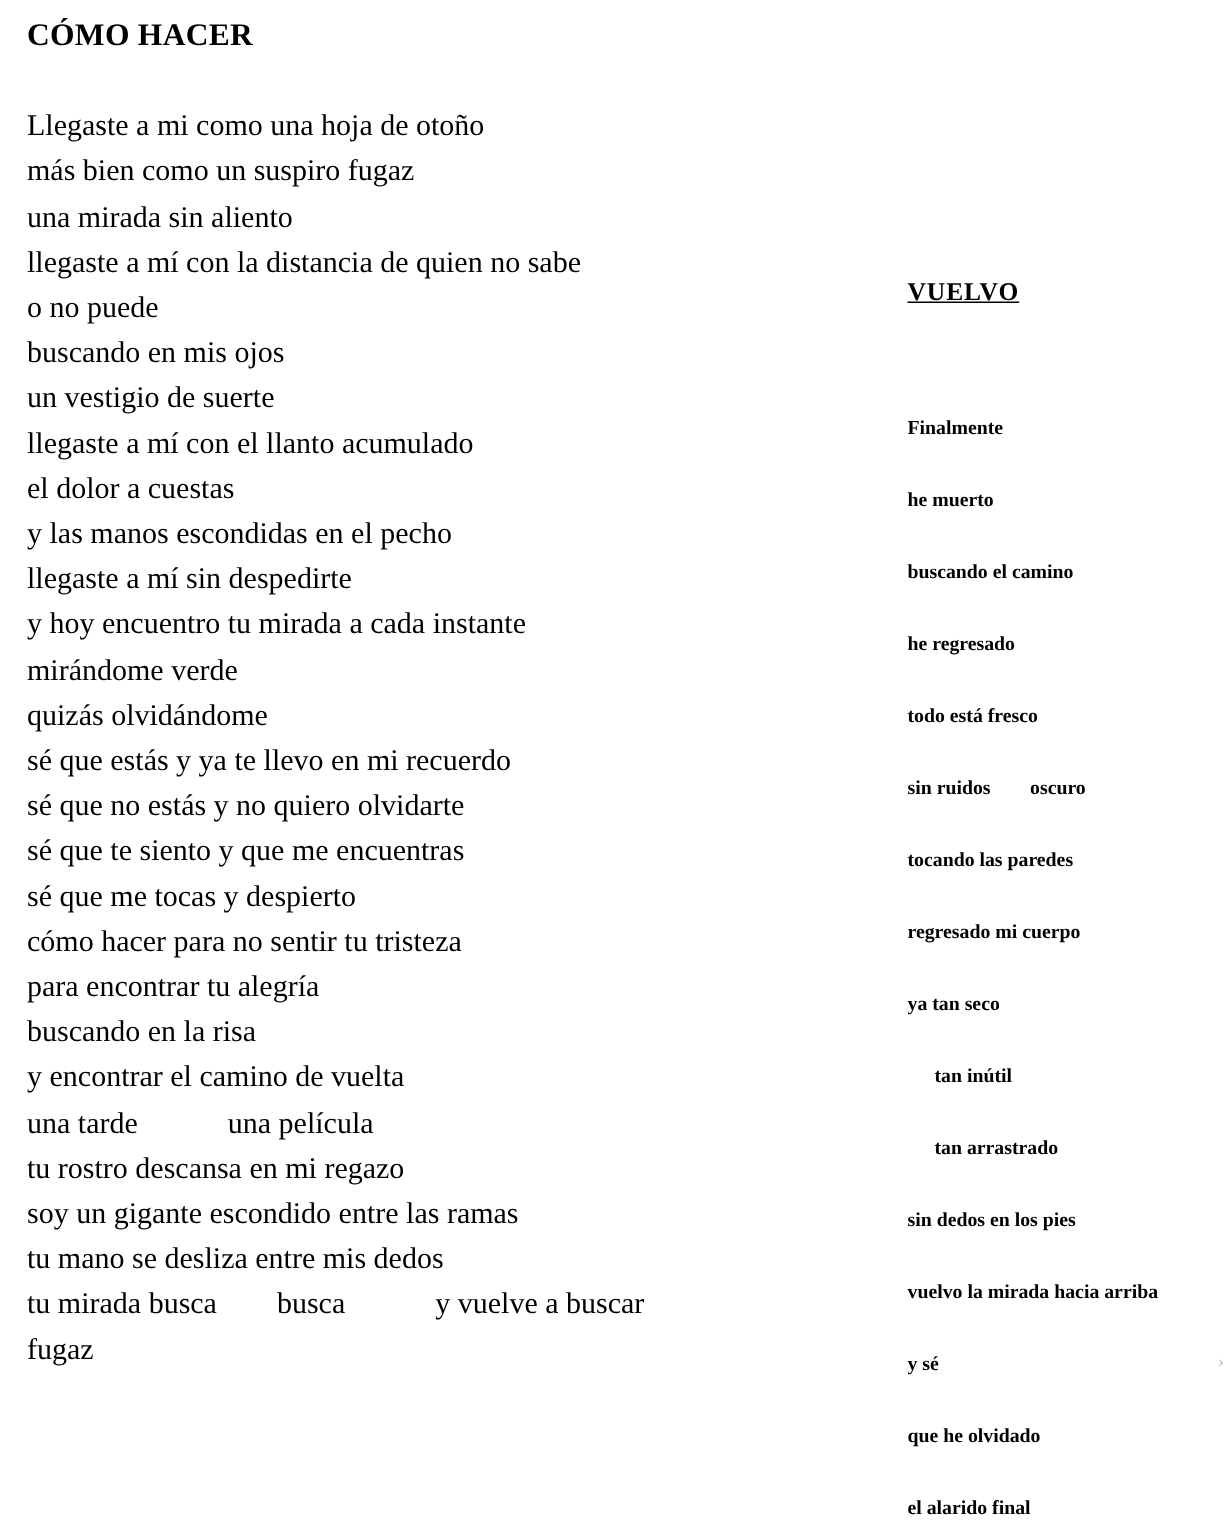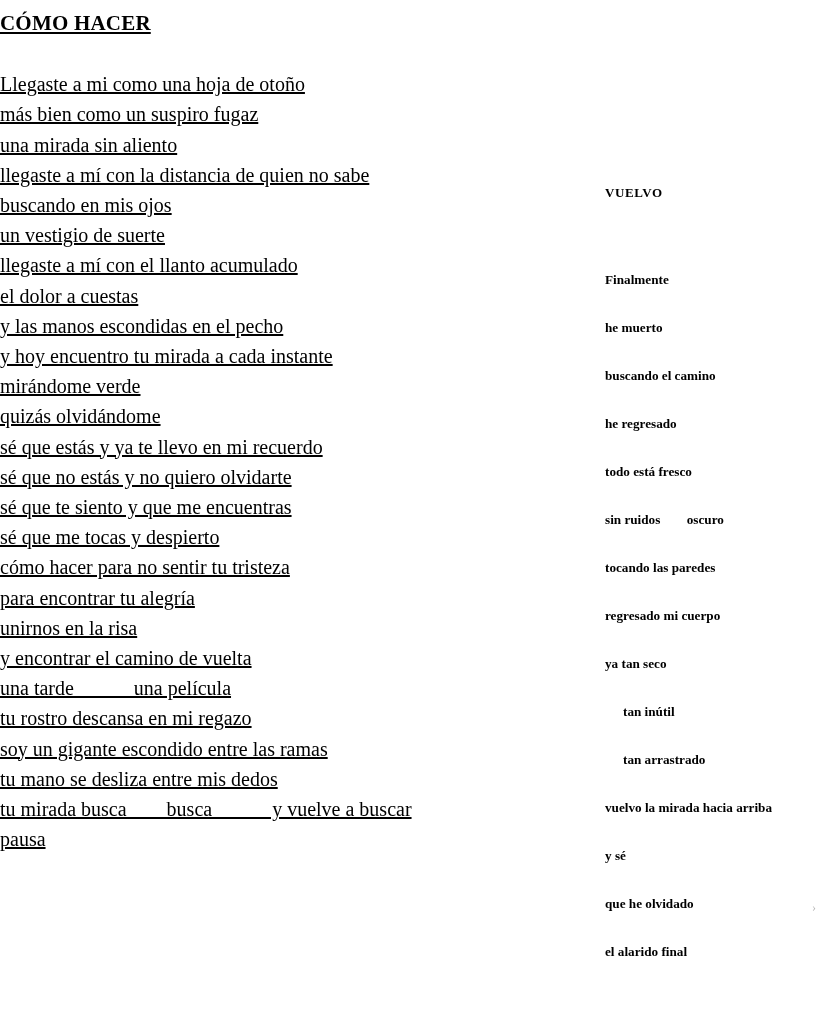--- a/index.html
+++ b/index.html
@@ -18,24 +18,23 @@
 
   .page {
     position: relative;
     width: 821px;
     height: 1023px;
   }
 
   
   .left-col {
     position: absolute;
-    left: 0;
+    left: 18px;
     top: 12px;
     width: 580px;
-    text-decoration: underline;
   }
 
   .poem-title {
     font-size: 21px;
     font-weight: bold;
     letter-spacing: 0.2px;
     margin: 0 0 34px 0;
     line-height: 1.1;
   }
 
@@ -48,25 +47,26 @@
 
   
   .right-col {
     position: absolute;
     left: 605px;
     top: 186px;
     width: 210px;
   }
 
   .right-title {
-    font-size: 13px;
+    font-size: 17px;
     font-weight: bold;
     letter-spacing: 0.6px;
     margin: 0 0 56px 0;
     line-height: 1.1;
+    text-decoration: underline;
   }
 
   .right-line {
     font-size: 13.2px;
     line-height: 48px;
     white-space: pre;
     margin: 0;
     font-weight: bold;
   }
 
@@ -91,59 +91,62 @@
 
 <div class="page">
 
   <div class="left-col">
     <h1 class="poem-title">CÓMO HACER</h1>
     <div class="left-lines">
         <p class="poem-line">Llegaste a mi como una hoja de otoño</p>
         <p class="poem-line">más bien como un suspiro fugaz</p>
         <p class="poem-line">una mirada sin aliento</p>
         <p class="poem-line">llegaste a mí con la distancia de quien no sabe</p>
+        <p class="poem-line">o no puede</p>
         <p class="poem-line">buscando en mis ojos</p>
         <p class="poem-line">un vestigio de suerte</p>
         <p class="poem-line">llegaste a mí con el llanto acumulado</p>
         <p class="poem-line">el dolor a cuestas</p>
         <p class="poem-line">y las manos escondidas en el pecho</p>
+        <p class="poem-line">llegaste a mí sin despedirte</p>
         <p class="poem-line">y hoy encuentro tu mirada a cada instante</p>
         <p class="poem-line">mirándome verde</p>
         <p class="poem-line">quizás olvidándome</p>
         <p class="poem-line">sé que estás y ya te llevo en mi recuerdo</p>
         <p class="poem-line">sé que no estás y no quiero olvidarte</p>
         <p class="poem-line">sé que te siento y que me encuentras</p>
         <p class="poem-line">sé que me tocas y despierto</p>
         <p class="poem-line">cómo hacer para no sentir tu tristeza</p>
         <p class="poem-line">para encontrar tu alegría</p>
-        <p class="poem-line">unirnos en la risa</p>
+        <p class="poem-line">buscando en la risa</p>
         <p class="poem-line">y encontrar el camino de vuelta</p>
         <p class="poem-line">una tarde            una película</p>
         <p class="poem-line">tu rostro descansa en mi regazo</p>
         <p class="poem-line">soy un gigante escondido entre las ramas</p>
         <p class="poem-line">tu mano se desliza entre mis dedos</p>
         <p class="poem-line">tu mirada busca        busca            y vuelve a buscar</p>
-        <p class="poem-line">pausa</p>
+        <p class="poem-line">fugaz</p>
       </div>
   </div>
 
   <div class="right-col">
     <h2 class="right-title">VUELVO</h2>
     <div class="right-lines">
         <p class="right-line">Finalmente</p>
         <p class="right-line">he muerto</p>
         <p class="right-line">buscando el camino</p>
         <p class="right-line">he regresado</p>
         <p class="right-line">todo está fresco</p>
         <p class="right-line">sin ruidos        oscuro</p>
         <p class="right-line">tocando las paredes</p>
         <p class="right-line">regresado mi cuerpo</p>
         <p class="right-line">ya tan seco</p>
         <p class="right-line indent-1">tan inútil</p>
         <p class="right-line indent-1">tan arrastrado</p>
+        <p class="right-line">sin dedos en los pies</p>
         <p class="right-line">vuelvo la mirada hacia arriba</p>
         <p class="right-line">y sé</p>
         <p class="right-line">que he olvidado</p>
         <p class="right-line">el alarido final</p>
       </div>
   </div>
 
   <div class="edge-mark">›</div>
 
 </div>

